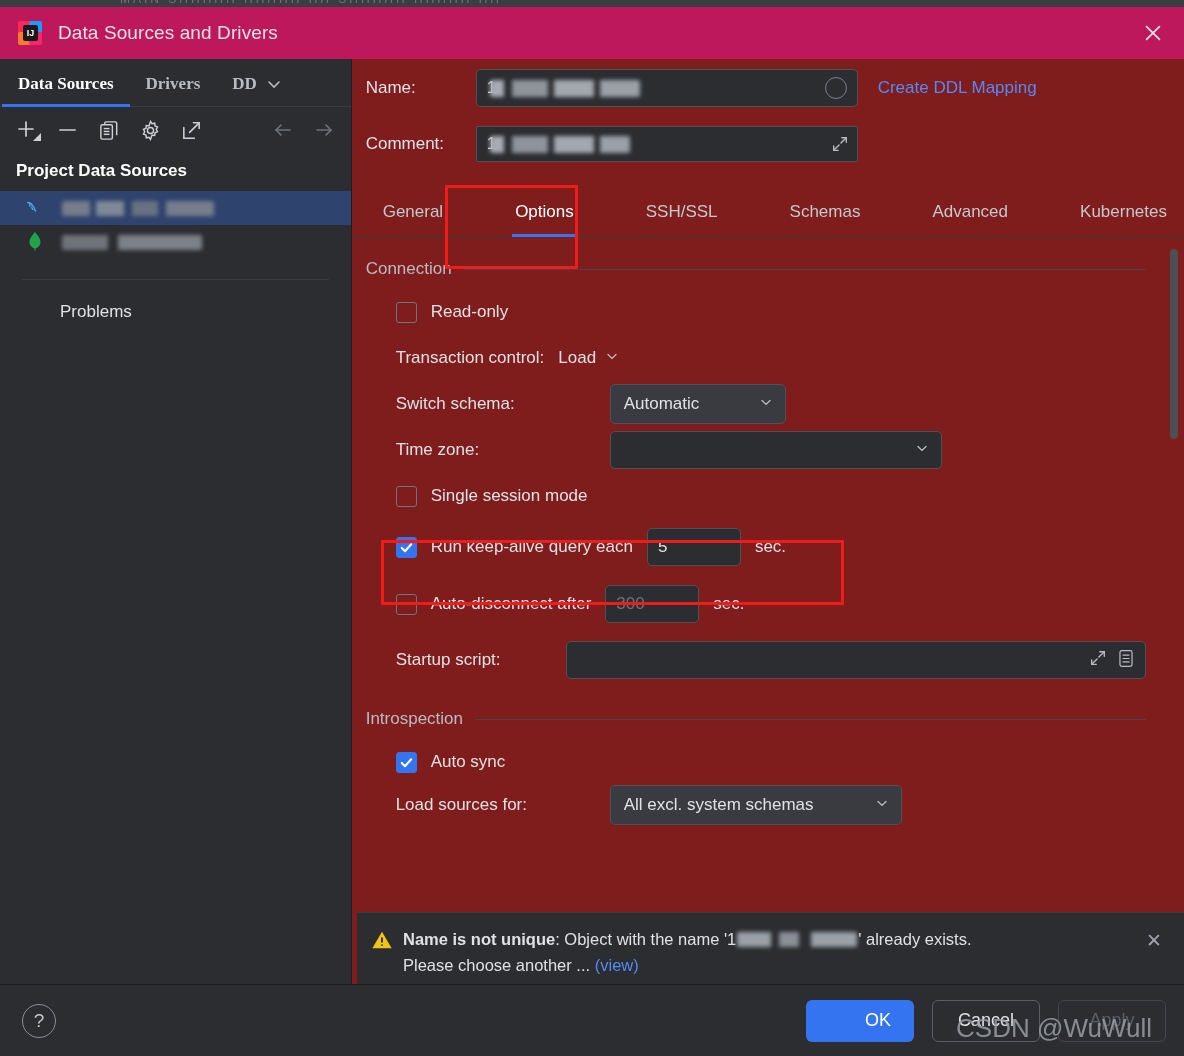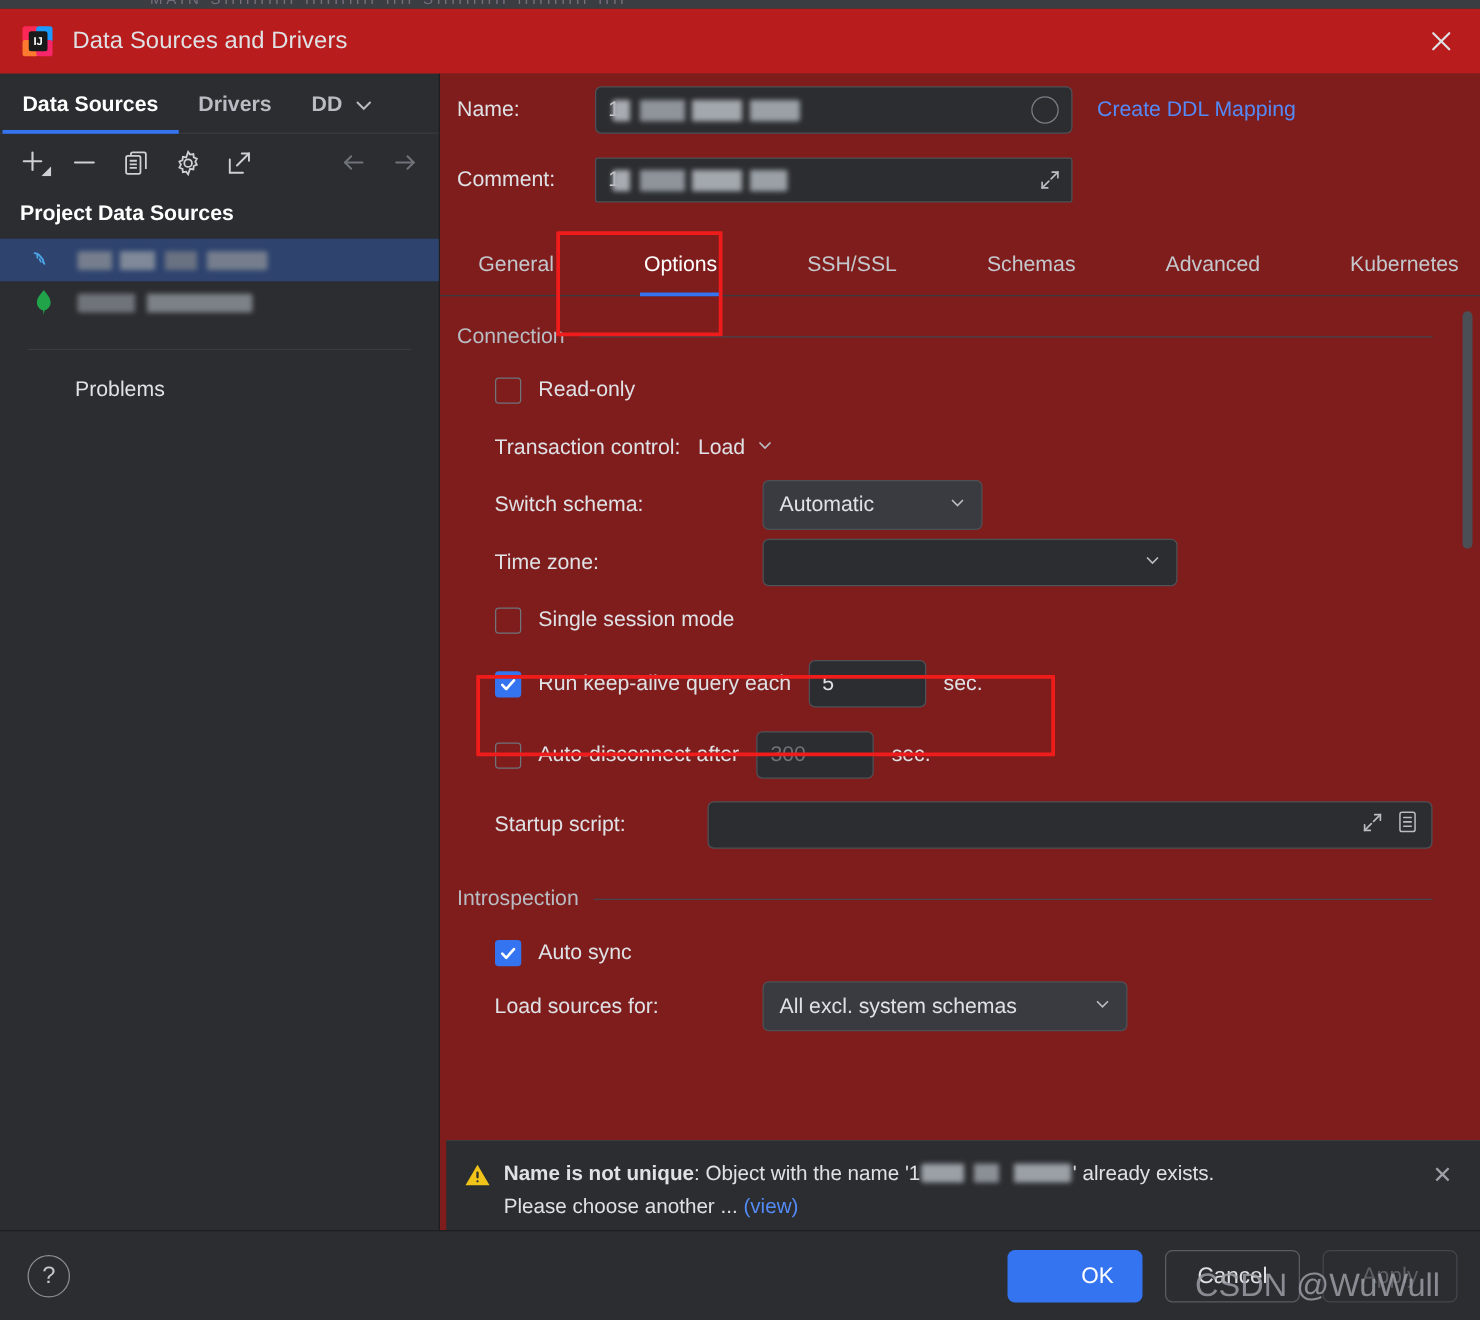--- a/index.html
+++ b/index.html
@@ -22,21 +22,21 @@
   .bg-sliver span {
     position: absolute; top: -8px; left: 120px;
     font-size: 12px; color: #8a7f92; letter-spacing: 3px;
     white-space: nowrap; opacity: .75;
   }
 
   
   .titlebar {
     position: absolute; top: 7px; left: 0; width: 1184px; height: 52px;
     display: flex; align-items: center;
-    background: #b91c1c;
+    background: #be185d;
   }
   .ij-logo {
     width: 24px; height: 24px; margin-left: 18px; position: relative; flex: none;
   }
   .ij-logo .q {
     position: absolute; width: 13px; height: 13px; border-radius: 2px;
   }
   .ij-logo .q1 { left: 0; top: 0;  background: #fe2857; }
   .ij-logo .q2 { right: 0; top: 0; background: #1d9aff; }
   .ij-logo .q3 { left: 0; bottom: 0; background: #ff792e; }
@@ -66,20 +66,21 @@
   .left {
     width: 356px; height: 100%;
     background: #2b2d30;
     border-right: 1px solid #1e1f22;
     position: relative;
   }
   .lp-tabs {
     display: flex; align-items: flex-end; height: 48px;
     border-bottom: 1px solid #393b40; position: relative;
     padding-left: 2px;
+    font-family: Liberation Serif, serif;
   }
   .lp-tab {
     font-size: 17px; font-weight: bold; color: #b9bcc2;
     padding: 0 16px 12px 16px; cursor: pointer; position: relative;
     white-space: nowrap;
   }
   .lp-tab.active { color: #ffffff; }
   .lp-tab.active::after {
     content: ""; position: absolute; left: 0; right: 0; bottom: -1px;
     height: 3px; background: #3574f0;

